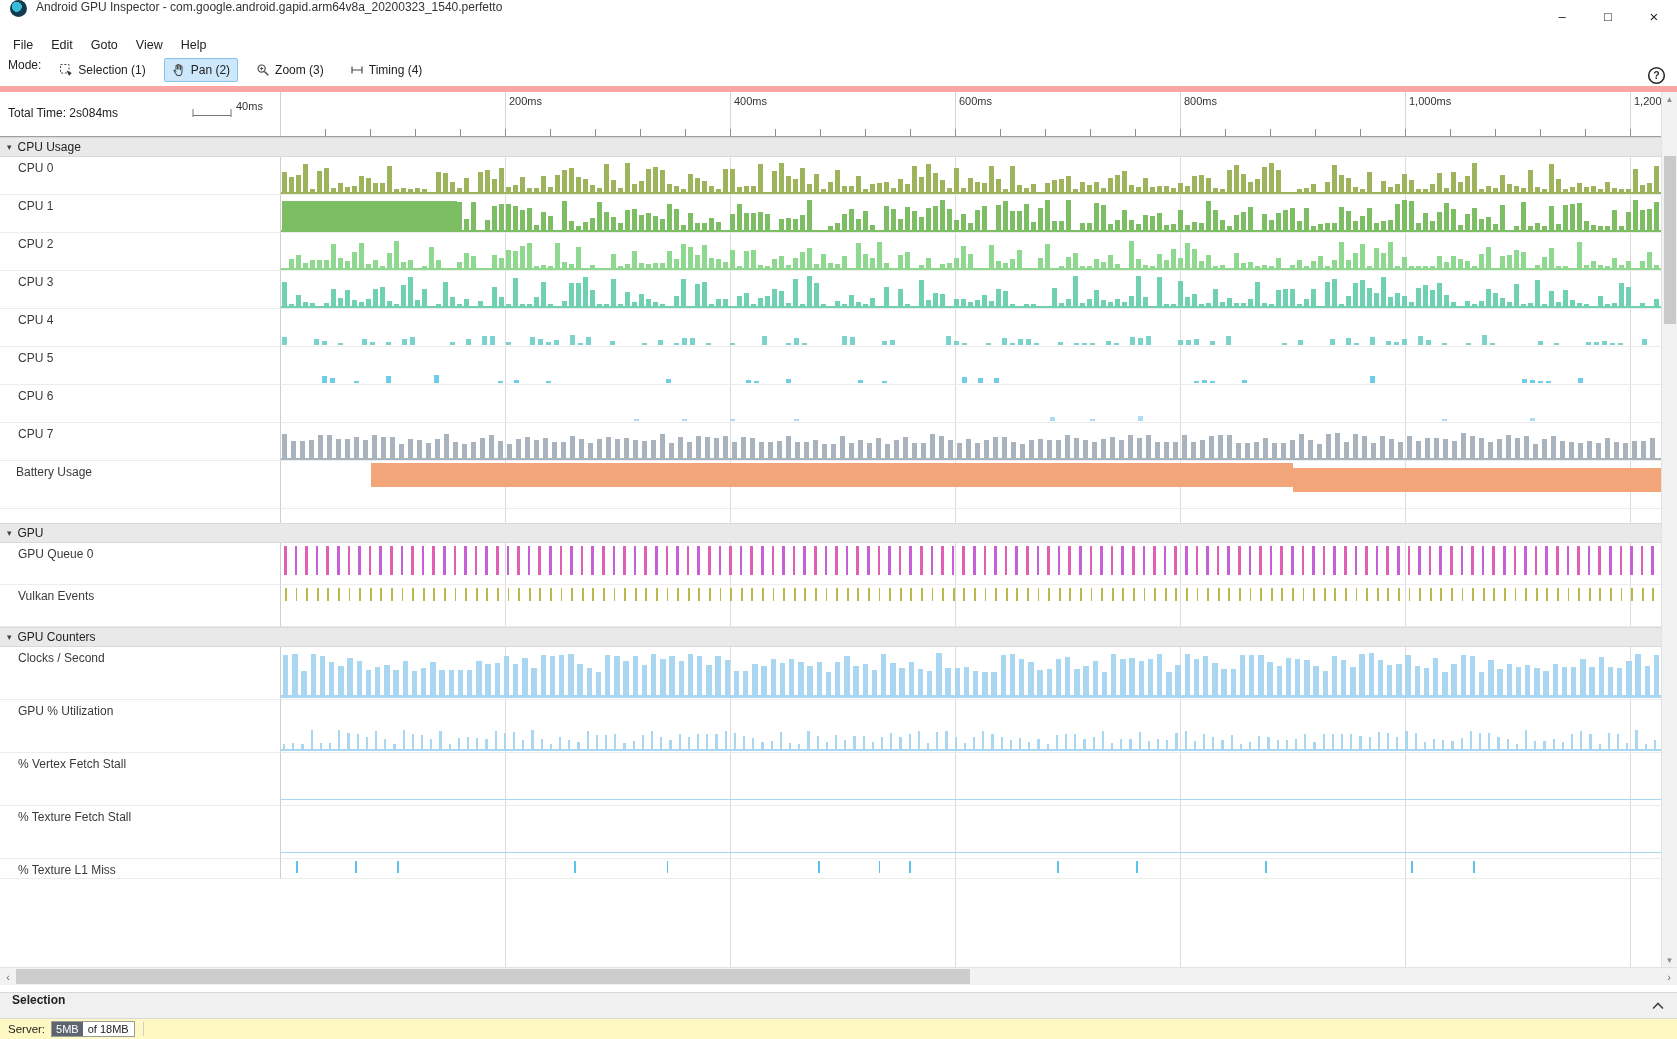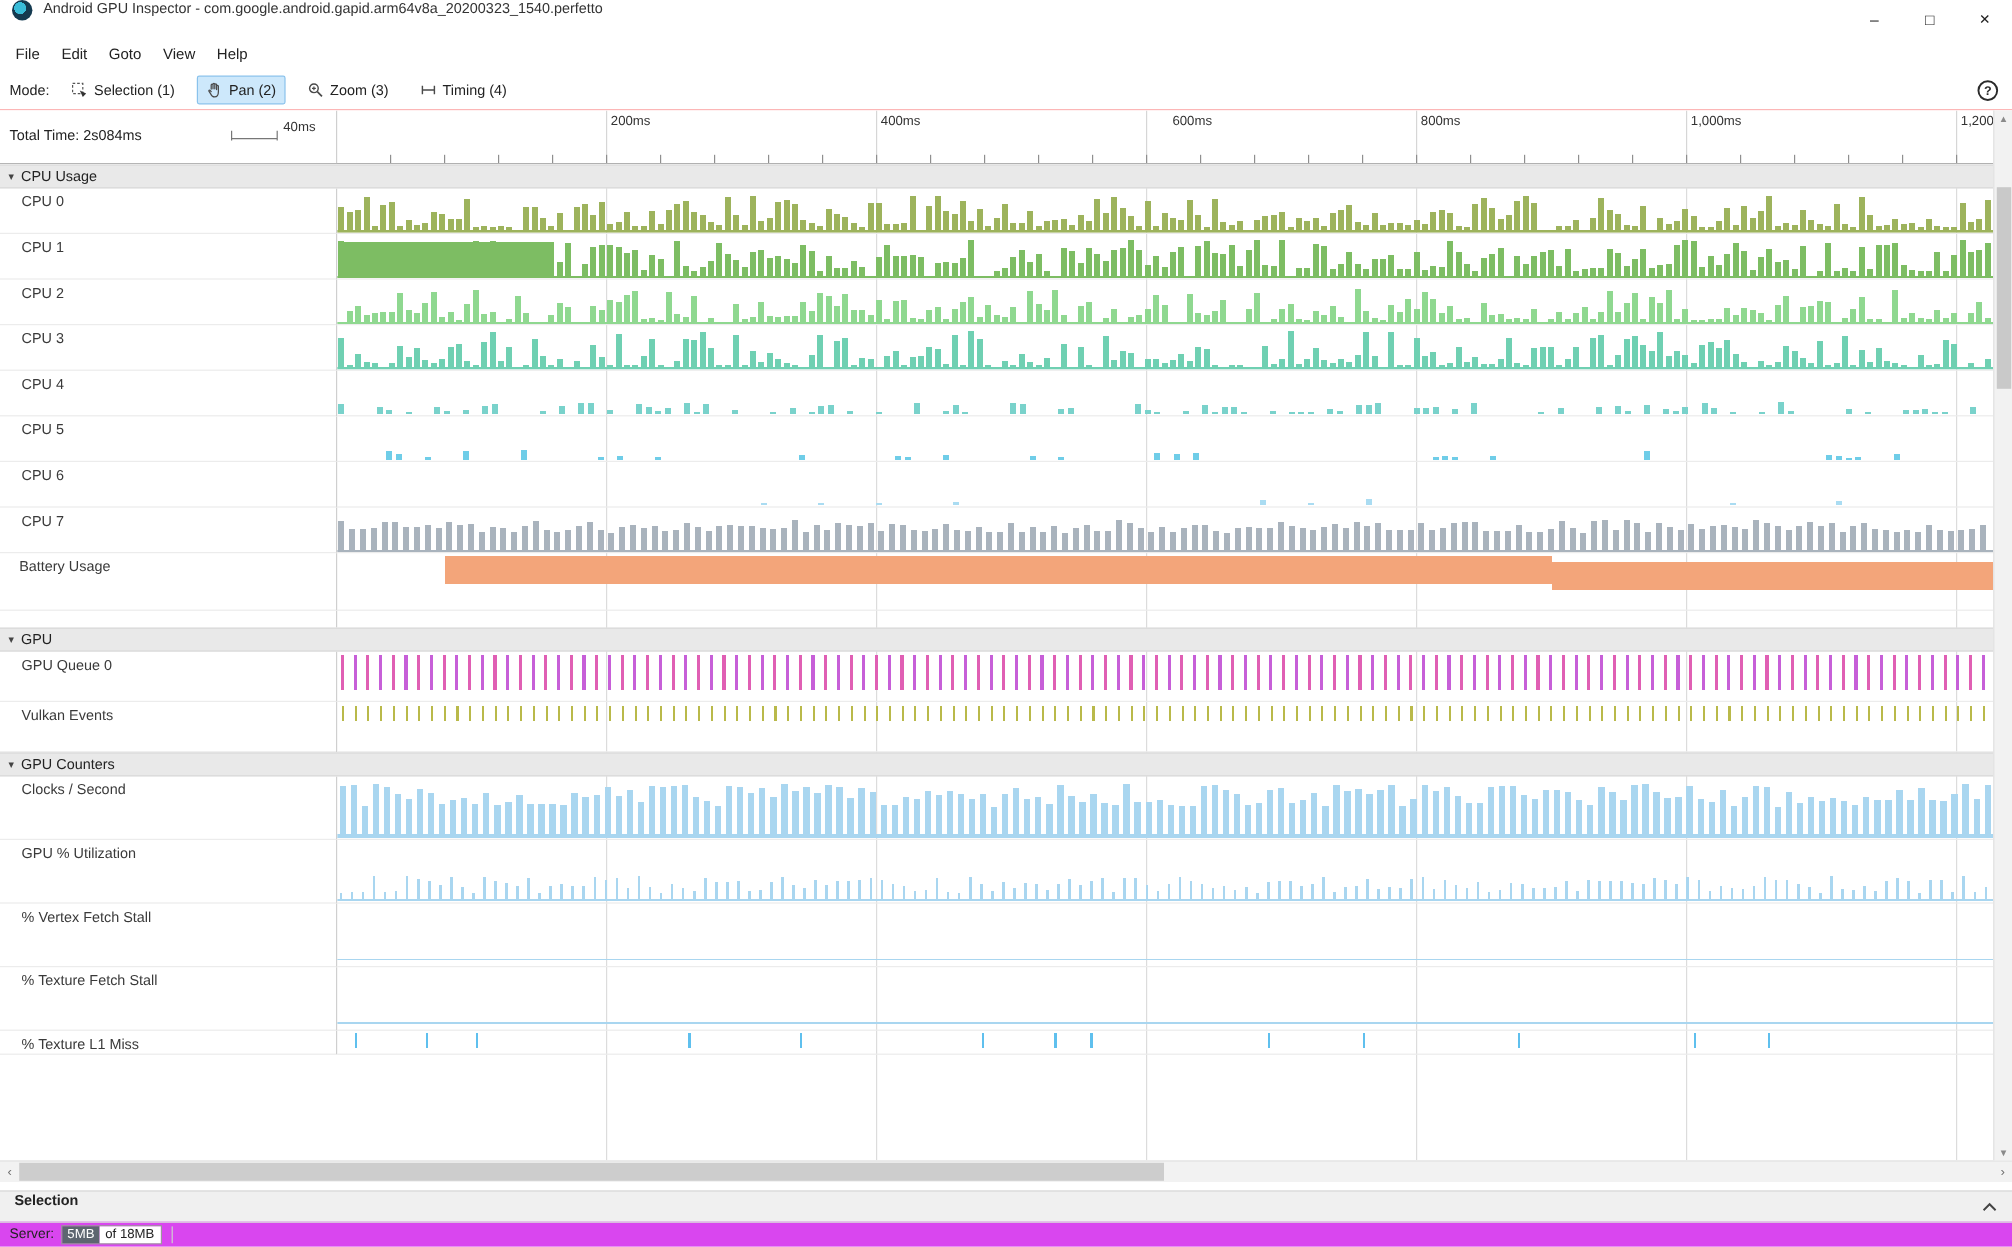--- a/index.html
+++ b/index.html
@@ -10,21 +10,21 @@
   .titlebar{height:32px;flex:none;display:flex;padding-left:10px;background:#fff}
   .app-icon{width:17px;height:17px;border-radius:50%;flex:none;margin-right:9px;
             background:radial-gradient(circle at 40% 40%, #39bcd8 0 34%, #143a50 35%)}
   .title-text{font-size:12px;color:#333;white-space:nowrap}
   .win-controls{margin-left:auto;display:flex;height:100%}
   .win-btn{width:46px;display:flex;align-items:center;justify-content:center;font-size:13px;color:#222}
 
   .menubar{height:26px;flex:none;display:flex;align-items:center;padding-left:4px;font-size:12.5px}
   .menu-item{padding:3px 9px;cursor:default}
 
-  .toolbar{height:34px;flex:none;display:flex;align-items:center;border-bottom:1px solid #fca5a5;
+  .toolbar{height:34px;flex:none;display:flex;align-items:flex-start;border-bottom:6px solid #fca5a5;
            padding-left:8px;font-size:12px;position:relative;background:#fff}
   .tb-btn{display:flex;align-items:center;gap:5px;padding:4px 7px;margin-left:10px;
           border:1px solid transparent;border-radius:2px;white-space:nowrap}
   .tb-btn.active{background:#cde8fb;border-color:#8ac2ec}
   .help-btn{position:absolute;right:9px;top:6px;width:23px;height:23px;display:flex;align-items:center;justify-content:center}
 
   .ruler{height:45px;flex:none;position:relative;border-bottom:1px solid #9f9f9f;overflow:hidden;background:#fff}
   .ruler-left{position:absolute;left:0;top:0;width:281px;height:100%;border-right:1px solid #cfcfcf;background:#fff;z-index:2}
   .total-time{position:absolute;left:8px;top:14px;font-size:12px;white-space:nowrap}
   .scale-widget{position:absolute;left:192px;top:15px}
@@ -58,21 +58,21 @@
   .harrow{position:absolute;top:0;width:16px;height:100%;display:flex;align-items:center;justify-content:center;
           font-size:11px;color:#6f6f6f}
   .harrow.left{left:0}.harrow.right{right:0}
 
   .gap-row{height:7px;flex:none;background:#fff}
   .selbar{height:26px;flex:none;background:#f0f0f0;border-top:1px solid #d8d8d8;display:flex;
           padding:0 12px;font-size:12px;font-weight:bold;color:#222}
   .sel-chev{margin-left:auto;display:flex;align-items:center}
 
   .statusbar{height:21px;flex:none;border-top:1px solid #dadada;display:flex;align-items:center;padding-left:8px;
-             font-size:11.5px;background:#d946ef}
+             font-size:11.5px;background:#fef9c3}
   .badge{display:flex;margin-left:6px;border:1px solid #9a9a9a;height:16px;align-items:stretch;font-size:11px;line-height:14px}
   .badge .used{background:#5d6670;color:#fff;padding:0 4px}
   .badge .rest{padding:0 5px;color:#222;background:#fff}
   .badge-sep{width:1px;height:14px;background:#cfcfcf;margin-left:8px}
 </style>
 </head>
 <body>
 
 <div id="app">
 
@@ -142,21 +142,21 @@
             <path d="M1 2 V10 M39 2 V10 M1 8.5 H39" stroke="#777" stroke-width="1" fill="none"></path>
           </svg>
       </span>
       <span class="scale-label">40ms</span>
     </div>
   <div class="ruler-major" style="left: 505px;"></div>
       <span class="ruler-lbl" style="left: 509px;">200ms</span>
       <div class="ruler-major" style="left: 730px;"></div>
       <span class="ruler-lbl" style="left: 734px;">400ms</span>
       <div class="ruler-major" style="left: 955px;"></div>
-      <span class="ruler-lbl" style="left: 959px; margin-left: 18px;">600ms</span>
+      <span class="ruler-lbl" style="left: 959px;">600ms</span>
       <div class="ruler-major" style="left: 1180px;"></div>
       <span class="ruler-lbl" style="left: 1184px;">800ms</span>
       <div class="ruler-major" style="left: 1405px;"></div>
       <span class="ruler-lbl" style="left: 1409px;">1,000ms</span>
       <div class="ruler-major" style="left: 1630px;"></div>
       <span class="ruler-lbl" style="left: 1634px;">1,200ms</span>
       <div class="ruler-tick" style="left: 325px;"></div>
       <div class="ruler-tick" style="left: 370px;"></div>
       <div class="ruler-tick" style="left: 415px;"></div>
       <div class="ruler-tick" style="left: 460px;"></div>

